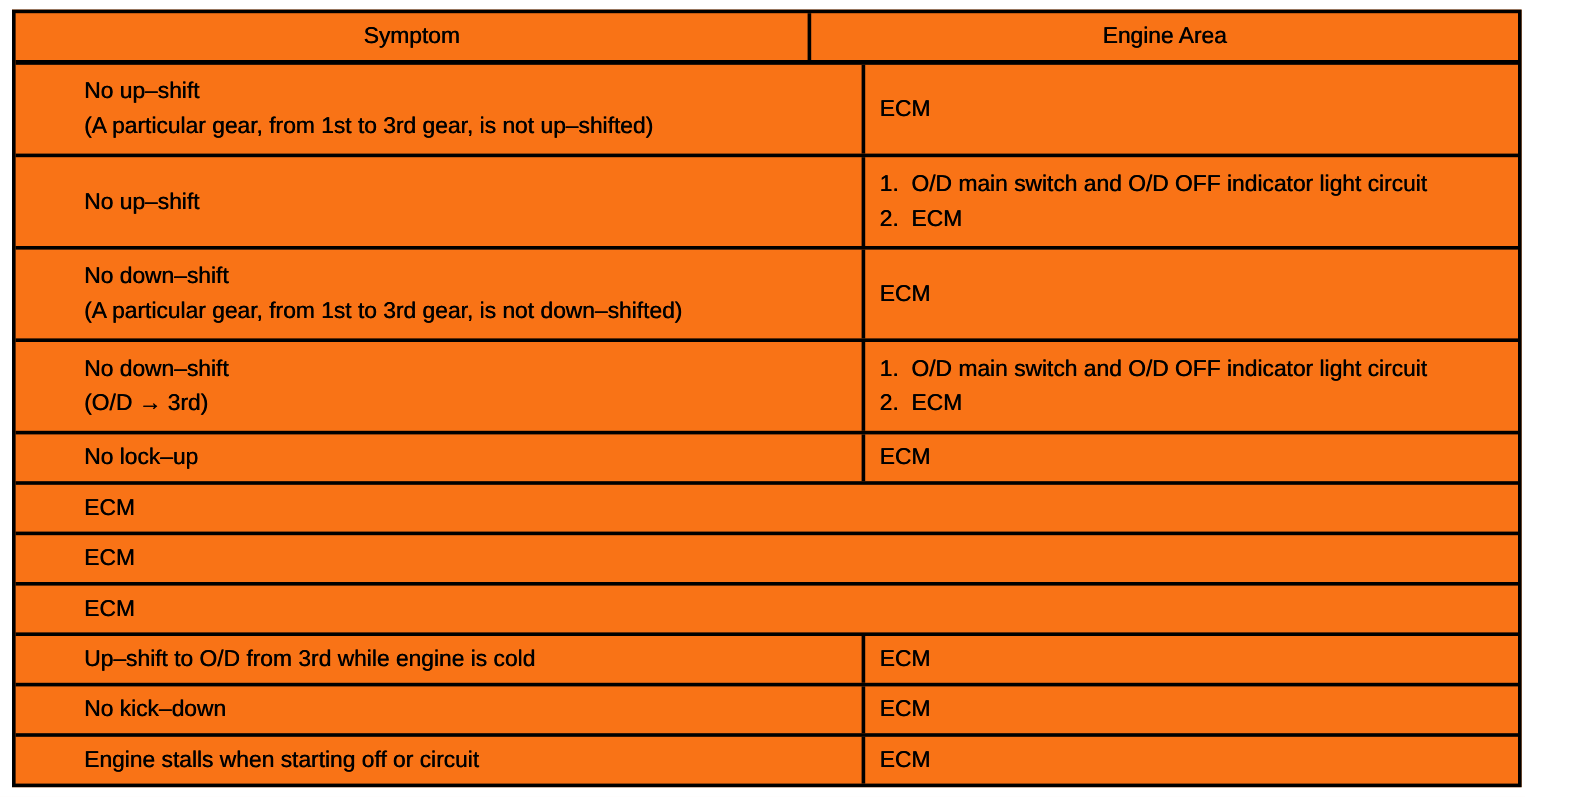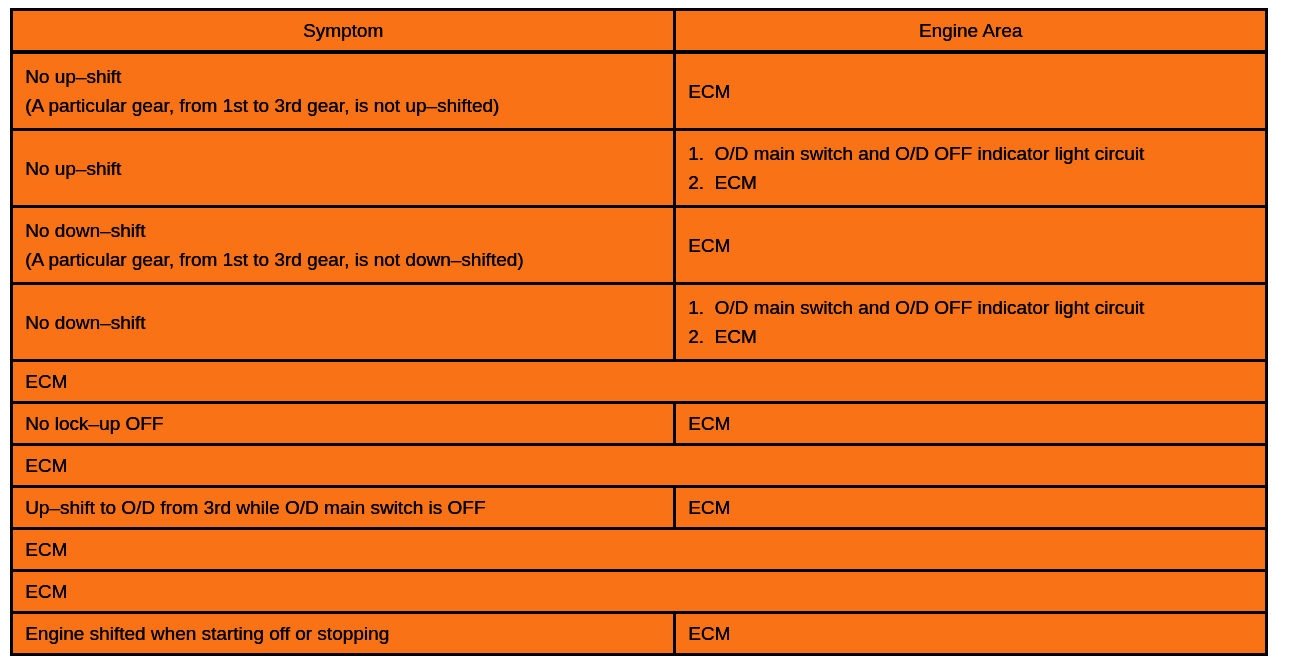--- a/index.html
+++ b/index.html
@@ -23,21 +23,21 @@
     border: 3px solid #000;
     background: #f97316;
   }
   .row {
     display: flex;
     align-items: stretch;
   }
   .header-row {
     min-height: 39px;
   }
-  #rows-container .row { border-top: 3px solid #000; }
+  #rows-container .row { border-top: 3px solid #000; padding-left: 45px; }
   #rows-container .row:first-child { border-top: 4px solid #000; }
   .row.tall  { min-height: 74px; }
   .row.short { min-height: 38px; }
   .cell {
     box-sizing: border-box;
     display: flex;
     flex-direction: column;
     justify-content: center;
     padding: 5px 12px;
   }
@@ -95,72 +95,76 @@
             <div class="line">(A particular gear, from 1st to 3rd gear, is not down–shifted)</div>
           </div>
     <div class="cell sus-cell">
             <div class="line">ECM</div>
           </div>
   </div>
 
   <div class="row tall">
     <div class="cell sym-cell">
             <div class="line">No down–shift</div>
+            <div class="line">(O/D → 3rd)</div>
           </div>
     <div class="cell sus-cell">
             <div class="line">1.  O/D main switch and O/D OFF indicator light circuit</div>
             <div class="line">2.  ECM</div>
           </div>
   </div>
 
   <div class="row short">
-    <div class="cell sus-cell">
-            <div class="line">ECM</div>
-          </div>
-  </div>
-
-  <div class="row short">
     <div class="cell sym-cell">
-            <div class="line">No lock–up OFF</div>
-          </div>
-    <div class="cell sus-cell">
-            <div class="line">ECM</div>
-          </div>
-  </div>
-
-  <div class="row short">
-    <div class="cell sus-cell">
-            <div class="line">ECM</div>
-          </div>
-  </div>
-
-  <div class="row short">
-    <div class="cell sym-cell">
-            <div class="line">Up–shift to O/D from 3rd while O/D main switch is OFF</div>
+            <div class="line">No lock–up</div>
           </div>
     <div class="cell sus-cell">
             <div class="line">ECM</div>
           </div>
   </div>
 
   <div class="row short">
     <div class="cell sus-cell">
             <div class="line">ECM</div>
           </div>
   </div>
 
   <div class="row short">
     <div class="cell sus-cell">
             <div class="line">ECM</div>
           </div>
   </div>
 
   <div class="row short">
+    <div class="cell sus-cell">
+            <div class="line">ECM</div>
+          </div>
+  </div>
+
+  <div class="row short">
     <div class="cell sym-cell">
-            <div class="line">Engine shifted when starting off or stopping</div>
+            <div class="line">Up–shift to O/D from 3rd while engine is cold</div>
+          </div>
+    <div class="cell sus-cell">
+            <div class="line">ECM</div>
+          </div>
+  </div>
+
+  <div class="row short">
+    <div class="cell sym-cell">
+            <div class="line">No kick–down</div>
+          </div>
+    <div class="cell sus-cell">
+            <div class="line">ECM</div>
+          </div>
+  </div>
+
+  <div class="row short">
+    <div class="cell sym-cell">
+            <div class="line">Engine stalls when starting off or circuit</div>
           </div>
     <div class="cell sus-cell">
             <div class="line">ECM</div>
           </div>
   </div>
 </div>
   </div>
 </div>
 
 </body></html>

